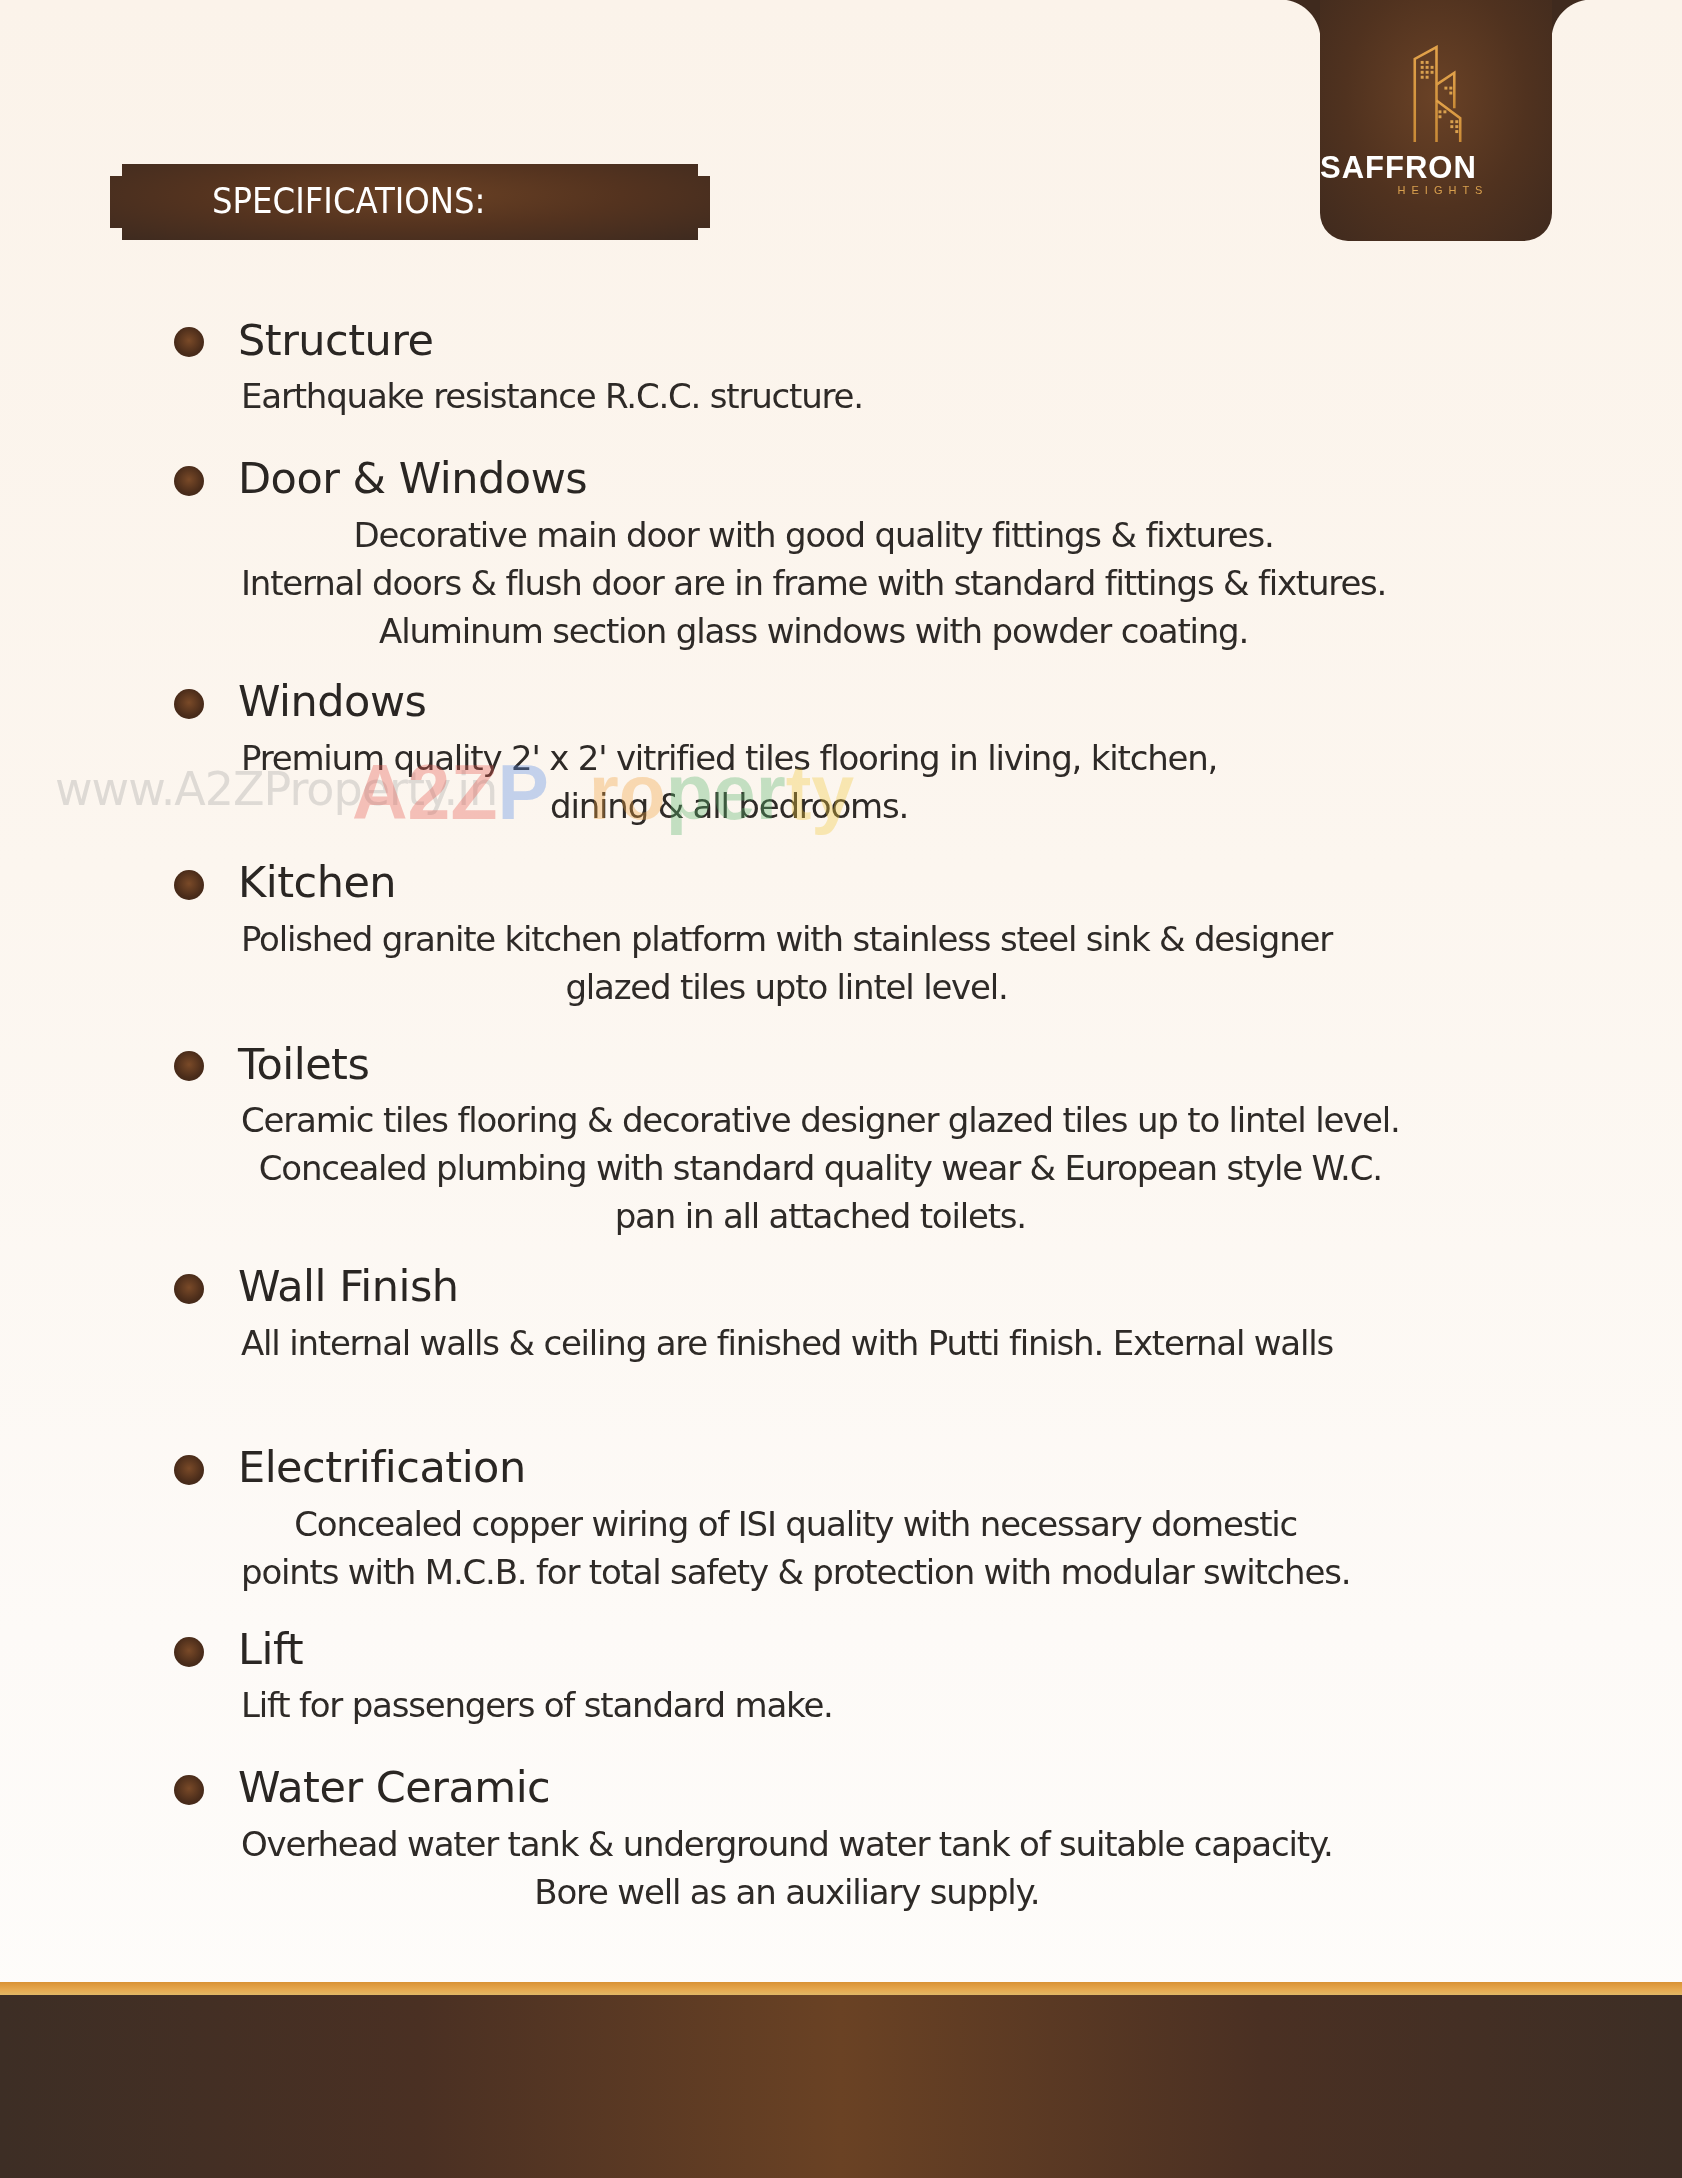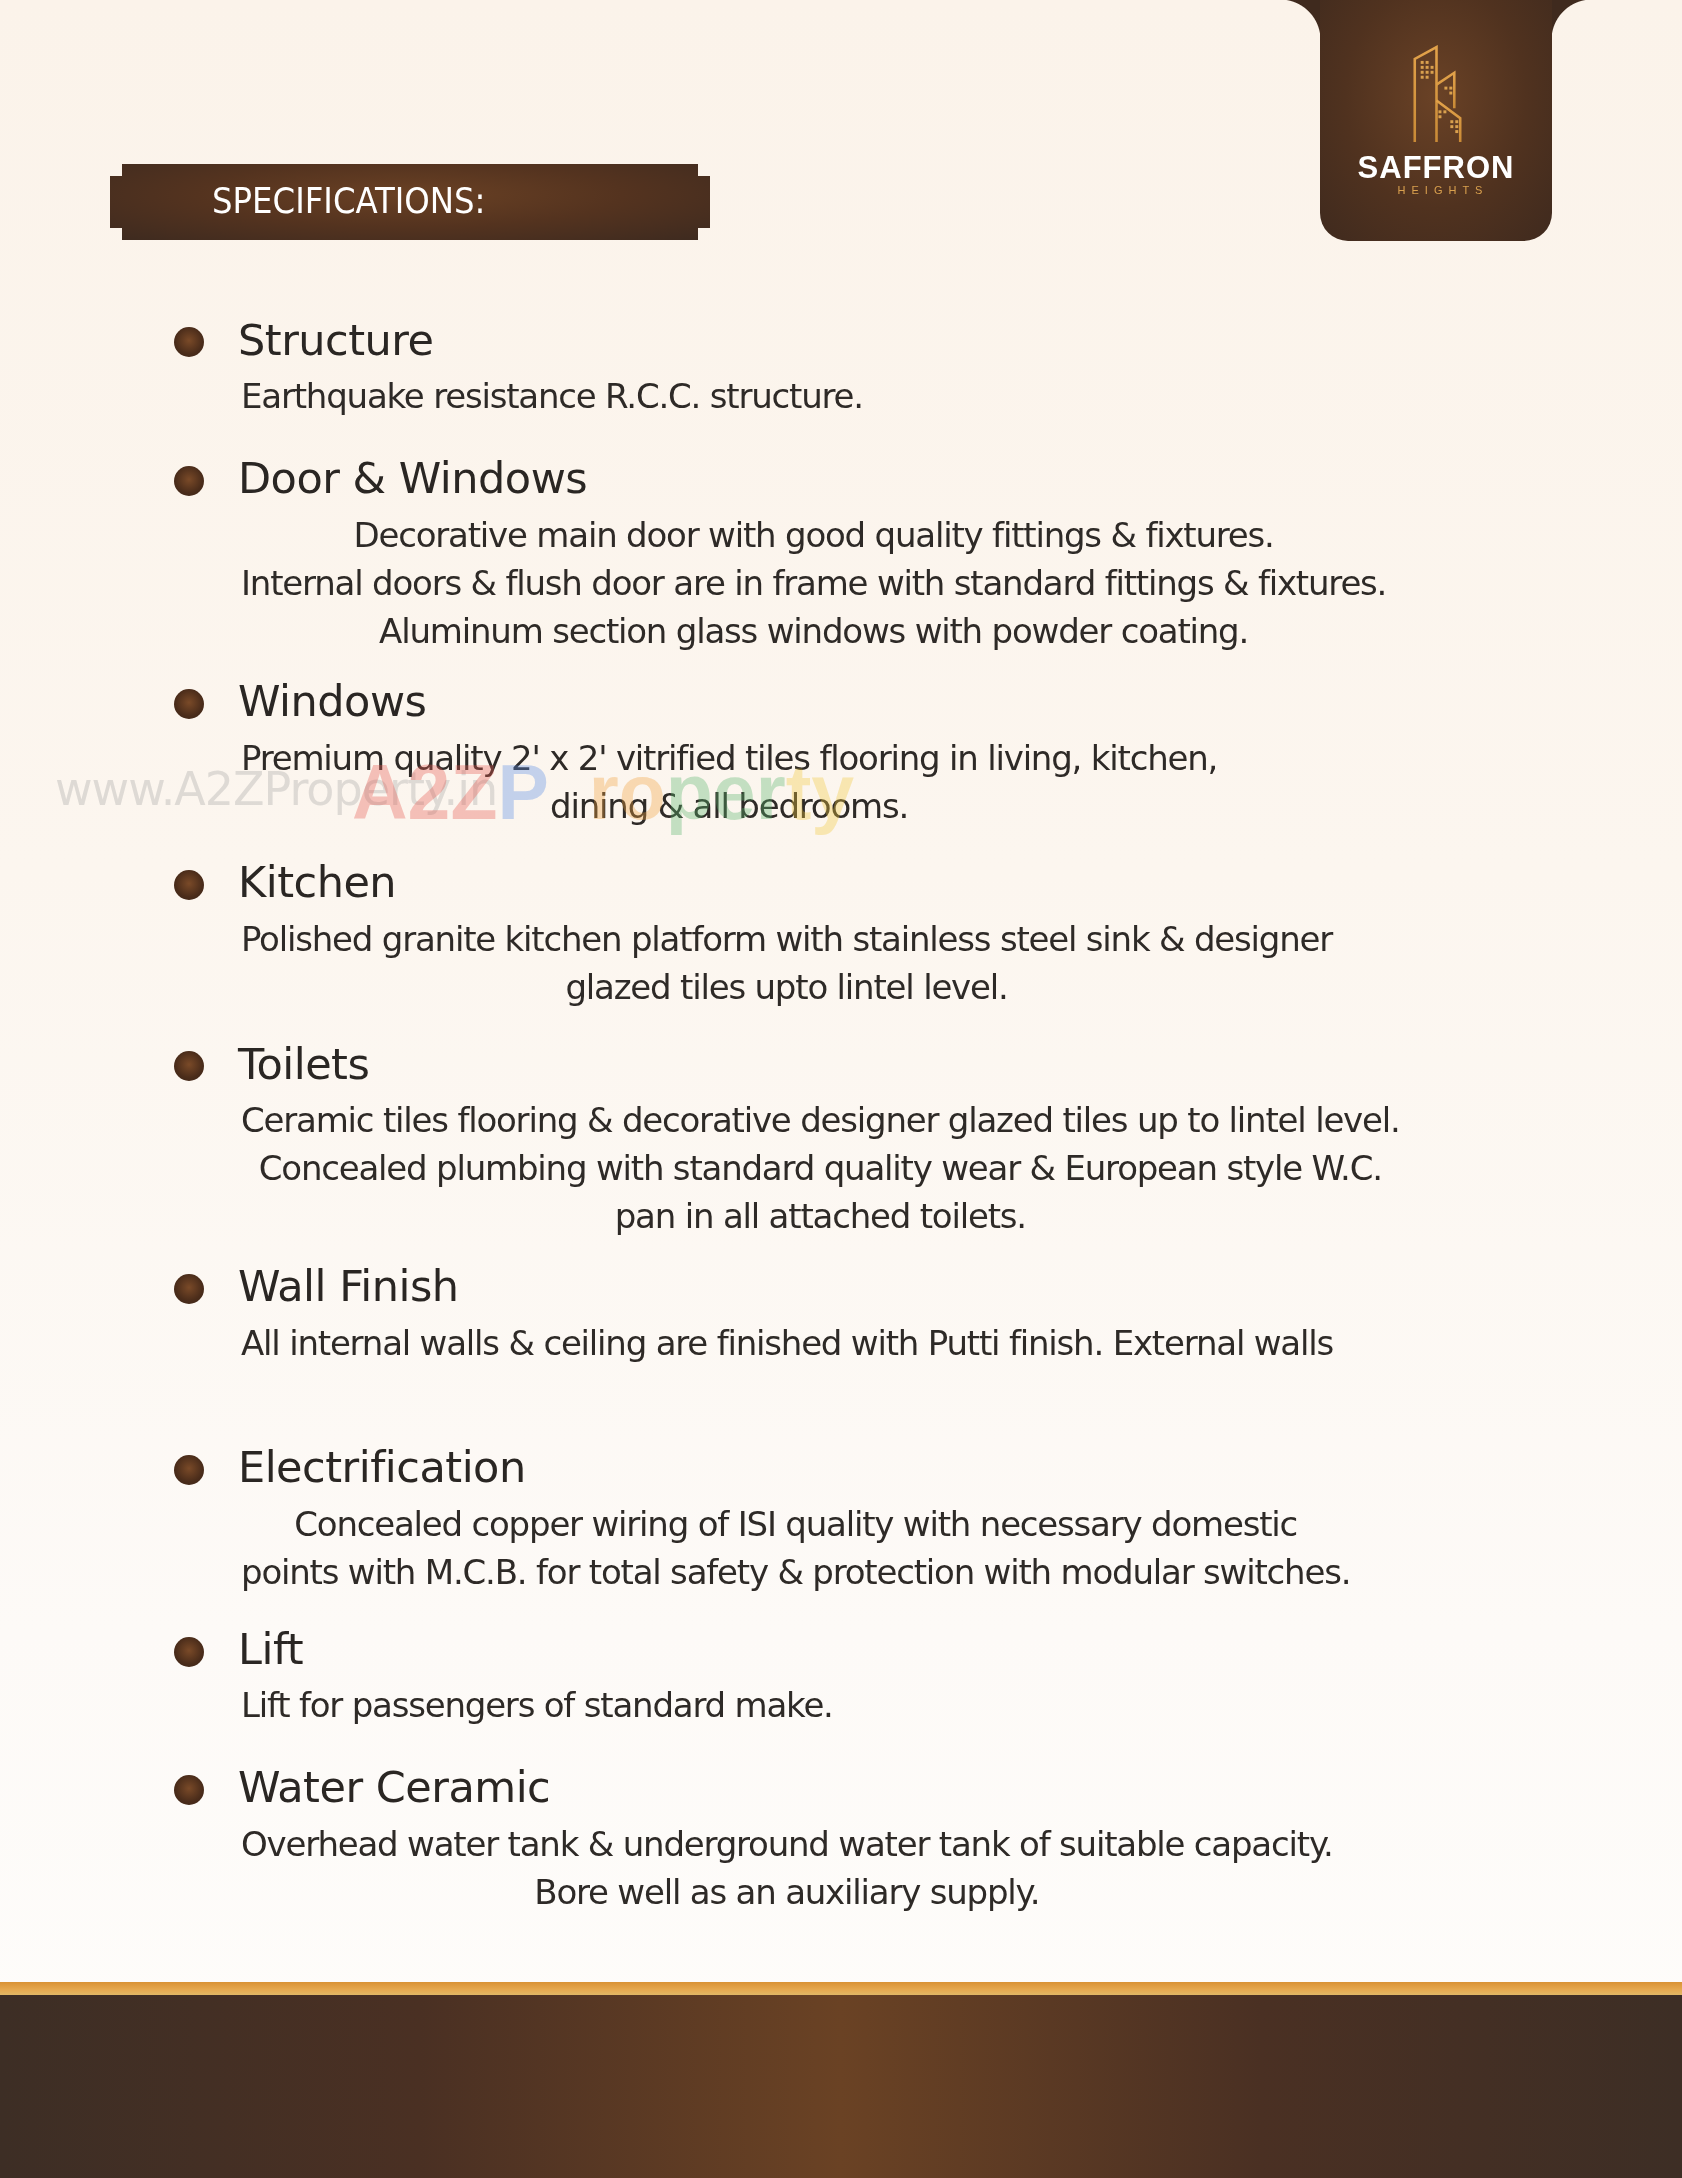--- a/index.html
+++ b/index.html
@@ -27,21 +27,20 @@
     left: -40px;
     background: radial-gradient(circle at 0 40px, transparent 40px, #3f2a1e 41px);
   }
   .logo-tab::after {
     right: -40px;
     background: radial-gradient(circle at 40px 40px, transparent 40px, #3f2a1e 41px);
   }
   .logo-icon { position: absolute; left: 75px; top: 45px; width: 83px; height: 103px; }
   .logo-name {
     position: absolute; left: 0; right: 0; top: 150px;
-    text-align: center;
     font-family: "Liberation Sans", sans-serif; font-weight: bold;
     font-size: 31px; letter-spacing: 1px; color: #ffffff;
   }
   .logo-sub {
     position: absolute; left: 0; right: 0; top: 184px;
     text-align: center;
     font-family: "Liberation Sans", sans-serif;
     font-size: 11px; letter-spacing: 6px; color: #d9a04e;
     padding-left: 6px;
     margin-left: 8px;

